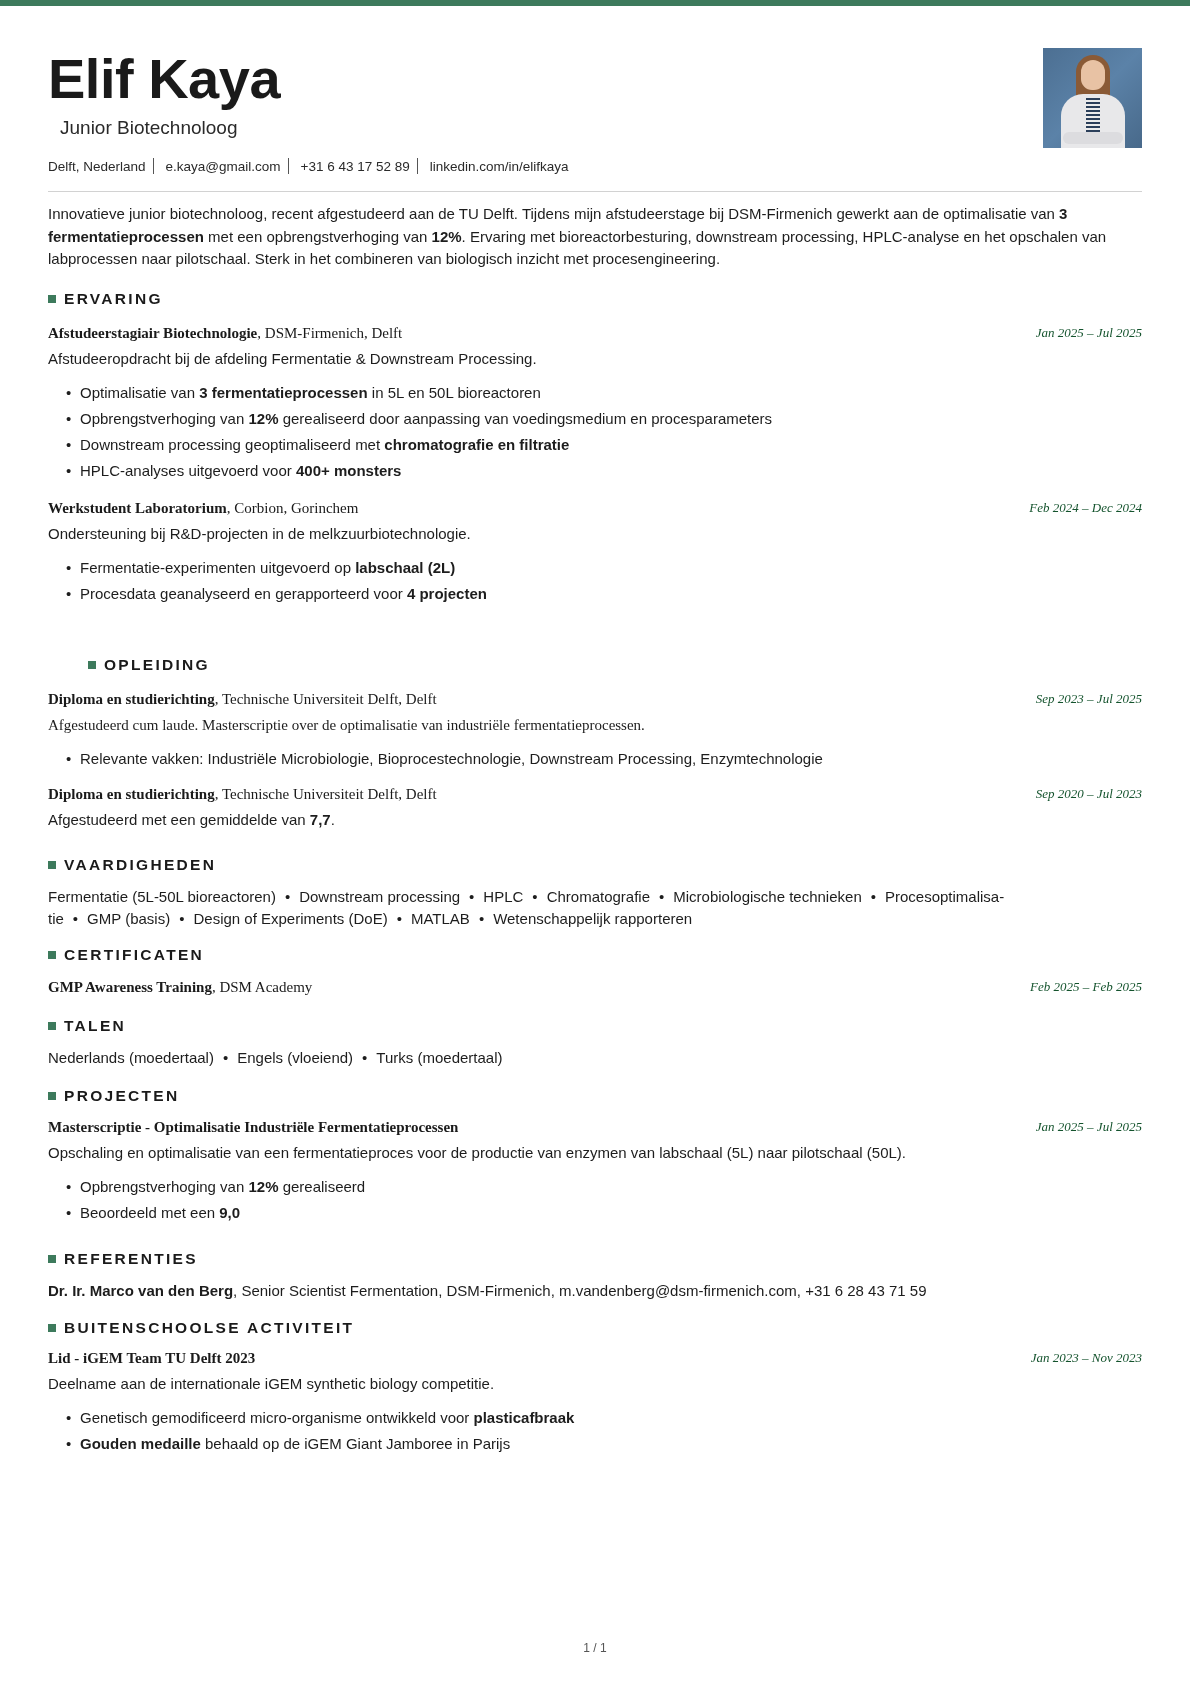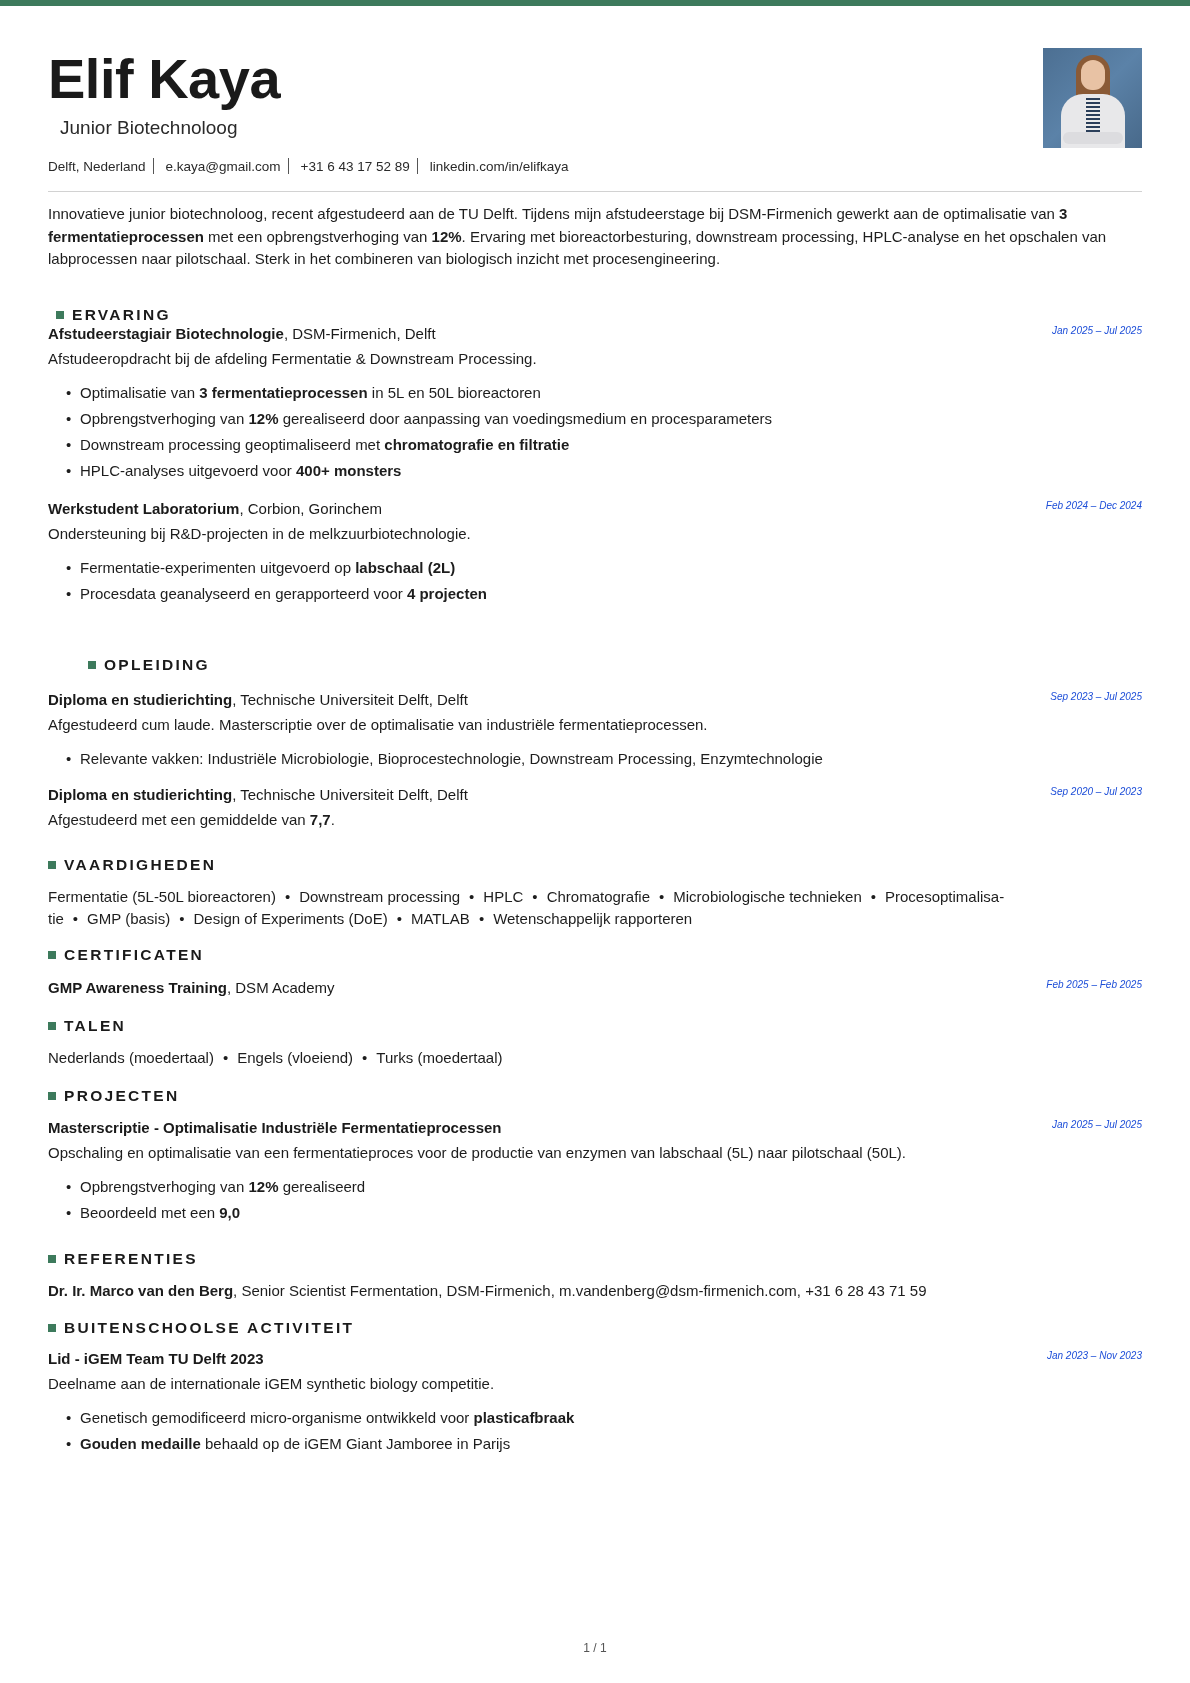--- a/index.html
+++ b/index.html
@@ -16,22 +16,22 @@
   .photo .hair { position: absolute; left: 33px; top: 7px; width: 34px; height: 48px; background: #8a5a36; border-radius: 17px 17px 6px 6px; }
   .photo .face { position: absolute; left: 38px; top: 12px; width: 24px; height: 30px; background: #e8c2a4; border-radius: 12px 12px 11px 11px; }
   .photo .body { position: absolute; left: 18px; top: 46px; width: 64px; height: 60px; background: #e8e8ea; border-radius: 22px 22px 0 0; }
   .photo .shirt { position: absolute; left: 43px; top: 50px; width: 14px; height: 40px; background: repeating-linear-gradient(180deg, #2b3f5a 0 2px, #ececec 2px 4px); }
   .photo .arms { position: absolute; left: 20px; top: 84px; width: 60px; height: 12px; background: #dcdcdf; border-radius: 6px; }
   .divider { position: absolute; left: 0; top: 191px; width: 1094px; height: 1px; background: #d2d2d2; }
   .summary { position: absolute; left: 0; top: 203px; width: 1094px; font-size: 15px; line-height: 22.5px; color: #1d1d1d; }
   b, .b { font-weight: 700; }
   .section-title { position: absolute; left: 0; font-size: 15.5px; font-weight: 700; letter-spacing: 2.3px; color: #1a1a1a; display: flex; align-items: center; }
   .section-title .sq { display: inline-block; width: 8px; height: 8px; background: #3d7a5c; margin-right: 8px; }
-  .entry-head { position: absolute; left: 0; width: 1094px; font-size: 15px; display: flex; justify-content: space-between; color: #1a1a1a; }
-  .entry-head .date { font-style: italic; font-size: 10px; color: #1d4ed8; }
+  .entry-head { position: absolute; left: 0; width: 1094px; font-size: 15px; display: flex; justify-content: space-between; color: #1a1a1a; font-family: Liberation Serif, serif; }
+  .entry-head .date { font-style: italic; font-size: 13px; color: #14532d; }
   .line { position: absolute; left: 0; width: 1094px; font-size: 15px; color: #1d1d1d; line-height: 22px; }
   ul.bullets { position: absolute; left: 32px; list-style: none; font-size: 15px; color: #1d1d1d; }
   ul.bullets li { line-height: 26px; position: relative; padding-left: 0; }
   ul.bullets li::before { content: "•"; position: absolute; left: -14px; top: 0; }
   .inline-list span.dot { margin: 0 9px; }
   .footer { position: absolute; left: 0; top: 1641px; width: 1190px; text-align: center; font-size: 12px; color: #555; }
 </style>
 </head>
 <body>
 
@@ -56,21 +56,21 @@
       <div class="body"></div>
       <div class="shirt"></div>
       <div class="face"></div>
       <div class="arms"></div>
     </div>
     <div class="divider"></div>
   </div>
 
   <div class="summary"><span>Innovatieve junior biotechnoloog, recent afgestudeerd aan de TU Delft. Tijdens mijn afstudeerstage bij DSM-Firmenich gewerkt aan de optimalisatie van </span><b>3 fermentatieprocessen</b><span> met een opbrengstverhoging van </span><b>12%</b><span>. Ervaring met bioreactorbesturing, downstream processing, HPLC-analyse en het opschalen van labprocessen naar pilotschaal. Sterk in het combineren van biologisch inzicht met procesengineering.</span></div>
 
-  <div class="section-title" style="top:306px;margin-left:8px;">
+  <div class="section-title" style="top:290px;">
       <span class="sq"></span>
       <span>ERVARING</span>
     </div>
 
   <div class="entry-head" style="top:325px;">
     <span><b>Afstudeerstagiair Biotechnologie</b><span>, DSM-Firmenich, Delft</span></span>
     <span class="date">Jan 2025 – Jul 2025</span>
   </div>
   <div class="line" style="top:348px;">Afstudeeropdracht bij de afdeling Fermentatie &amp; Downstream Processing.</div>
   <ul class="bullets" style="top:380px;">
@@ -92,21 +92,21 @@
 
   <div class="section-title" style="top:656px;padding-left:40px;">
       <span class="sq"></span>
       <span>OPLEIDING</span>
     </div>
 
   <div class="entry-head" style="top:691px;">
     <span><b>Diploma en studierichting</b><span>, Technische Universiteit Delft, Delft</span></span>
     <span class="date">Sep 2023 – Jul 2025</span>
   </div>
-  <div class="line" style="top:714px;">Afgestudeerd cum laude. Masterscriptie over de optimalisatie van industriële fermentatieprocessen.</div>
+  <div class="line" style="top:714px;font-family:Liberation Serif, serif;">Afgestudeerd cum laude. Masterscriptie over de optimalisatie van industriële fermentatieprocessen.</div>
   <ul class="bullets" style="top:746px;">
     <li><span>Relevante vakken: Industriële Microbiologie, Bioprocestechnologie, Downstream Processing, Enzymtechnologie</span></li>
   </ul>
 
   <div class="entry-head" style="top:786px;">
     <span><b>Diploma en studierichting</b><span>, Technische Universiteit Delft, Delft</span></span>
     <span class="date">Sep 2020 – Jul 2023</span>
   </div>
   <div class="line" style="top:809px;"><span>Afgestudeerd met een gemiddelde van </span><b>7,7</b><span>.</span></div>
 

